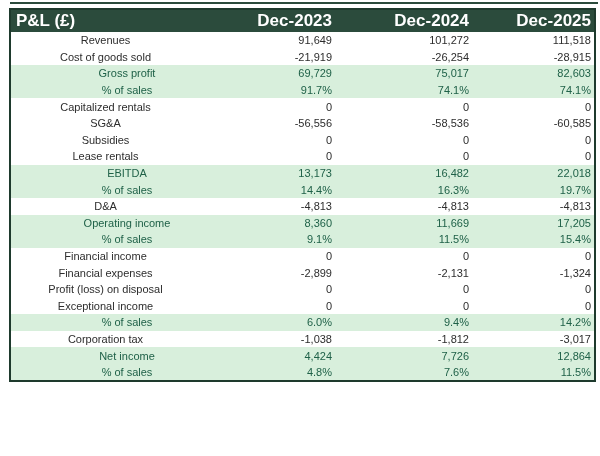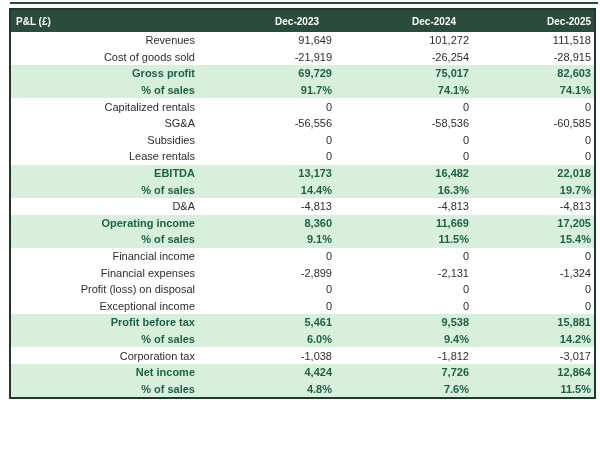--- a/index.html
+++ b/index.html
@@ -32,41 +32,41 @@
   }
   col.c-label { width: 190px; }
   col.c-y1 { width: 137px; }
   col.c-y2 { width: 137px; }
   col.c-y3 { width: 121px; }
   thead th {
     background: #2b4b3c;
     color: #ffffff;
     height: 22px;
     font-weight: bold;
-    font-size: 10px;
+    font-size: 17px;
     text-align: right;
-    padding: 0 18px;
+    padding: 0 5px;
     white-space: nowrap;
     vertical-align: middle;
   }
   thead th.label { text-align: left; padding-left: 5px; }
   tbody td {
     height: 16.6px;
     padding: 0 5px;
     text-align: right;
     white-space: nowrap;
     vertical-align: middle;
     font-size: 11px;
   }
-  tbody td.label { text-align: right; }
+  tbody td.label { text-align: center; }
   tbody td:last-child, thead th:last-child { padding-right: 3px; }
   tr.hl td {
     background: #d8efdc;
     color: #1f6148;
-    font-weight: bold;
+    font-weight: normal;
     padding-left: 48px;
   }
 </style>
 </head>
 <body>
 
 <div class="top-rule"></div>
 
 <table class="pl">
   <colgroup>
@@ -180,26 +180,20 @@
     <td>0</td>
     <td>0</td>
   </tr>
       <tr>
     <td class="label">Exceptional income</td>
     <td>0</td>
     <td>0</td>
     <td>0</td>
   </tr>
       <tr class="hl">
-    <td class="label">Profit before tax</td>
-    <td>5,461</td>
-    <td>9,538</td>
-    <td>15,881</td>
-  </tr>
-      <tr class="hl">
     <td class="label">% of sales</td>
     <td>6.0%</td>
     <td>9.4%</td>
     <td>14.2%</td>
   </tr>
       <tr>
     <td class="label">Corporation tax</td>
     <td>-1,038</td>
     <td>-1,812</td>
     <td>-3,017</td>

